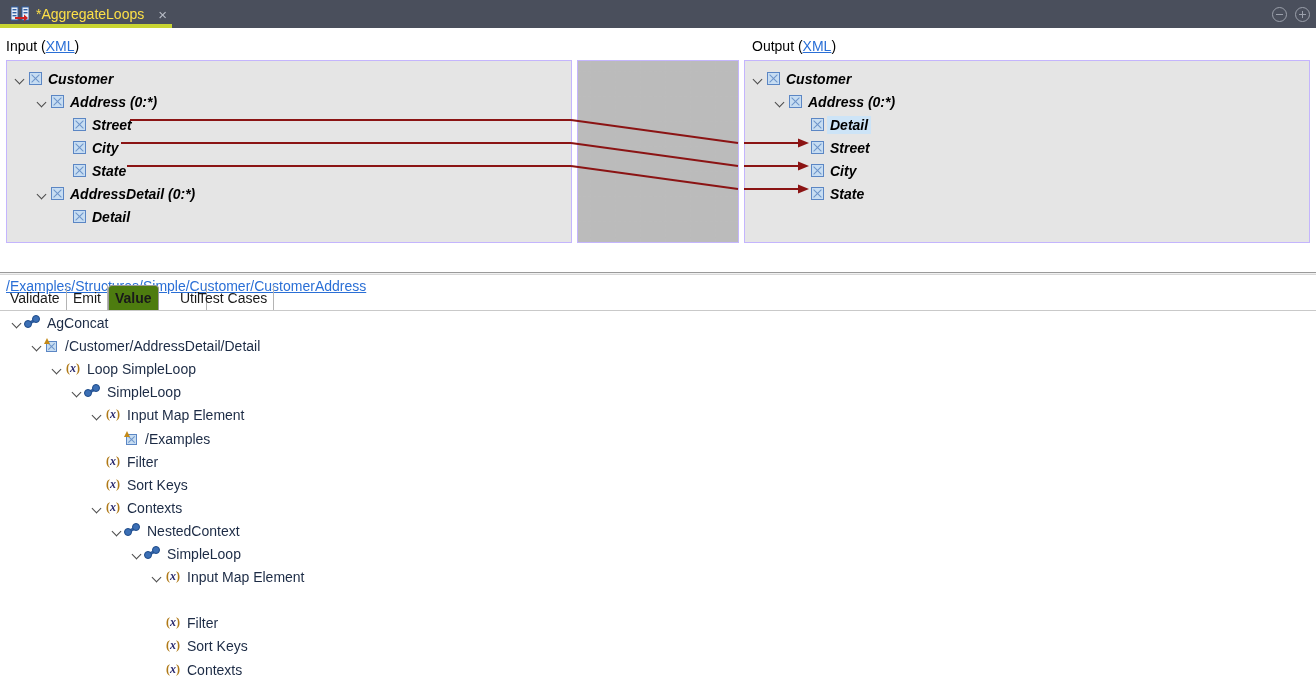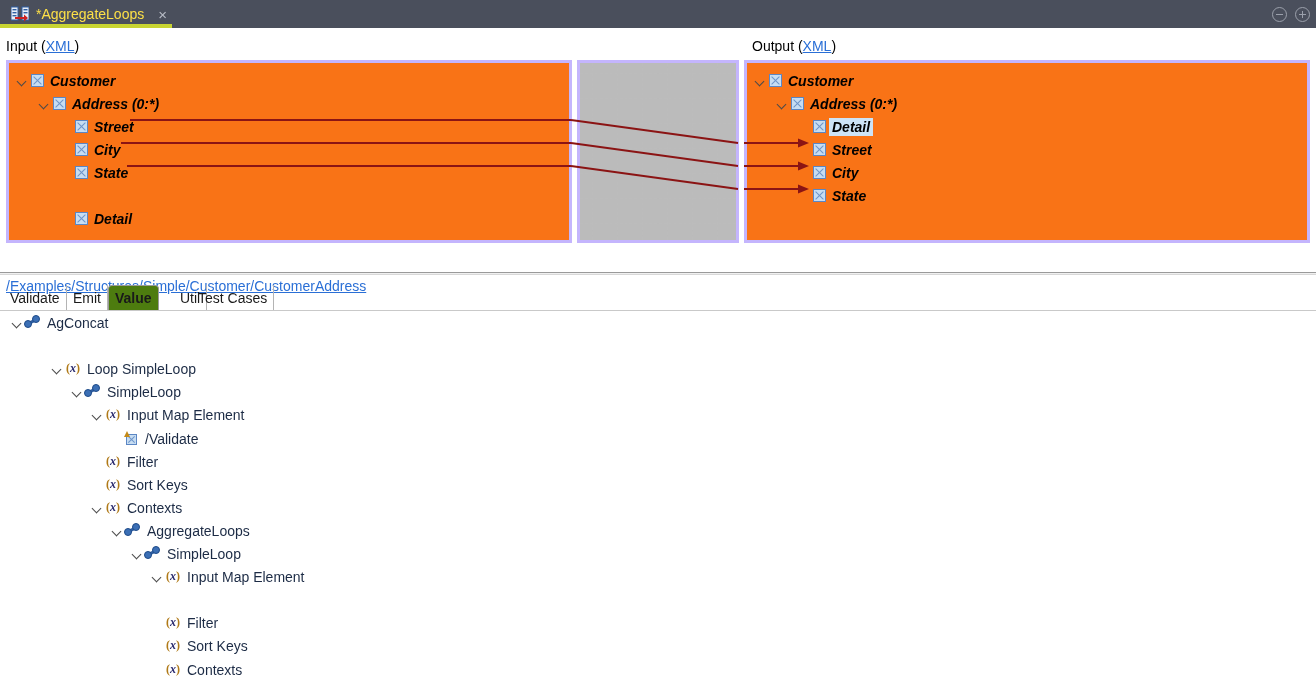--- a/index.html
+++ b/index.html
@@ -64,22 +64,22 @@
     width: 1316px; height: 245px;
     background: #ffffff;
   }
   .panel-label {
     position: absolute; font-size: 14px; color: #000;
   }
   .panel-label a { color: #2a6fd6; text-decoration: underline; }
 
   .treebox {
     position: absolute;
-    border: 3px solid #c4b5fd;
-    background: #f97316;
+    border: 1px solid #c4b5fd;
+    background: #e5e5e5;
     overflow: hidden;
   }
   #input-box  { left: 6px;   top: 32px; width: 566px; height: 183px; }
   #grid-box   { left: 577px; top: 32px; width: 162px; height: 183px; }
   #output-box { left: 744px; top: 32px; width: 566px; height: 183px; }
 
   
   .grid-bg {
     position: absolute; inset: 0;
     background-image:
@@ -316,20 +316,25 @@
       <div class="trow" style="left: 50px; top: 75px;">
         <span class="twist none"></span>
         <span class="xchk"></span>
         <span class="xlabel">City</span>
       </div>
       <div class="trow" style="left: 50px; top: 98px;">
         <span class="twist none"></span>
         <span class="xchk"></span>
         <span class="xlabel">State</span>
       </div>
+      <div class="trow" style="left: 28px; top: 121px;">
+        <span class="twist"></span>
+        <span class="xchk"></span>
+        <span class="xlabel">AddressDetail (0:*)</span>
+      </div>
       <div class="trow" style="left: 50px; top: 144px;">
         <span class="twist none"></span>
         <span class="xchk"></span>
         <span class="xlabel">Detail</span>
       </div>
     </div>
 
   <div class="treebox" id="grid-box">
     <div class="grid-bg"></div>
   <div class="gline-v" style="left: 12px;"></div>
@@ -424,20 +429,28 @@
 <div class="etree">
     <div class="erow" style="left: 10px; top: 0px;">
       <span class="twist"></span>
       <span class="ico-link">
         <span class="bar"></span>
         <span class="knob k1"></span>
         <span class="knob k2"></span>
       </span>
       <span class="elabel">AgConcat</span>
     </div>
+    <div class="erow" style="left: 30px; top: 23px;">
+      <span class="twist"></span>
+      <span class="ico-path">
+        <span class="sq"></span>
+        <span class="arr"></span>
+      </span>
+      <span class="elabel">/Customer/AddressDetail/Detail</span>
+    </div>
     <div class="erow" style="left: 50px; top: 46px;">
       <span class="twist"></span>
       <span class="ico-x">
         <span class="par">(</span>
         <span class="ex">x</span>
         <span class="par">)</span>
       </span>
       <span class="elabel">Loop SimpleLoop</span>
     </div>
     <div class="erow" style="left: 70px; top: 69px;">
@@ -457,21 +470,21 @@
         <span class="par">)</span>
       </span>
       <span class="elabel">Input Map Element</span>
     </div>
     <div class="erow" style="left: 110px; top: 116px;">
       <span class="twist none"></span>
       <span class="ico-path">
         <span class="sq"></span>
         <span class="arr"></span>
       </span>
-      <span class="elabel">/Validate</span>
+      <span class="elabel">/Examples</span>
     </div>
     <div class="erow" style="left: 90px; top: 139px;">
       <span class="twist none"></span>
       <span class="ico-x">
         <span class="par">(</span>
         <span class="ex">x</span>
         <span class="par">)</span>
       </span>
       <span class="elabel">Filter</span>
     </div>
@@ -493,21 +506,21 @@
       </span>
       <span class="elabel">Contexts</span>
     </div>
     <div class="erow" style="left: 110px; top: 208px;">
       <span class="twist"></span>
       <span class="ico-link">
         <span class="bar"></span>
         <span class="knob k1"></span>
         <span class="knob k2"></span>
       </span>
-      <span class="elabel">AggregateLoops</span>
+      <span class="elabel">NestedContext</span>
     </div>
     <div class="erow" style="left: 130px; top: 231px;">
       <span class="twist"></span>
       <span class="ico-link">
         <span class="bar"></span>
         <span class="knob k1"></span>
         <span class="knob k2"></span>
       </span>
       <span class="elabel">SimpleLoop</span>
     </div>

